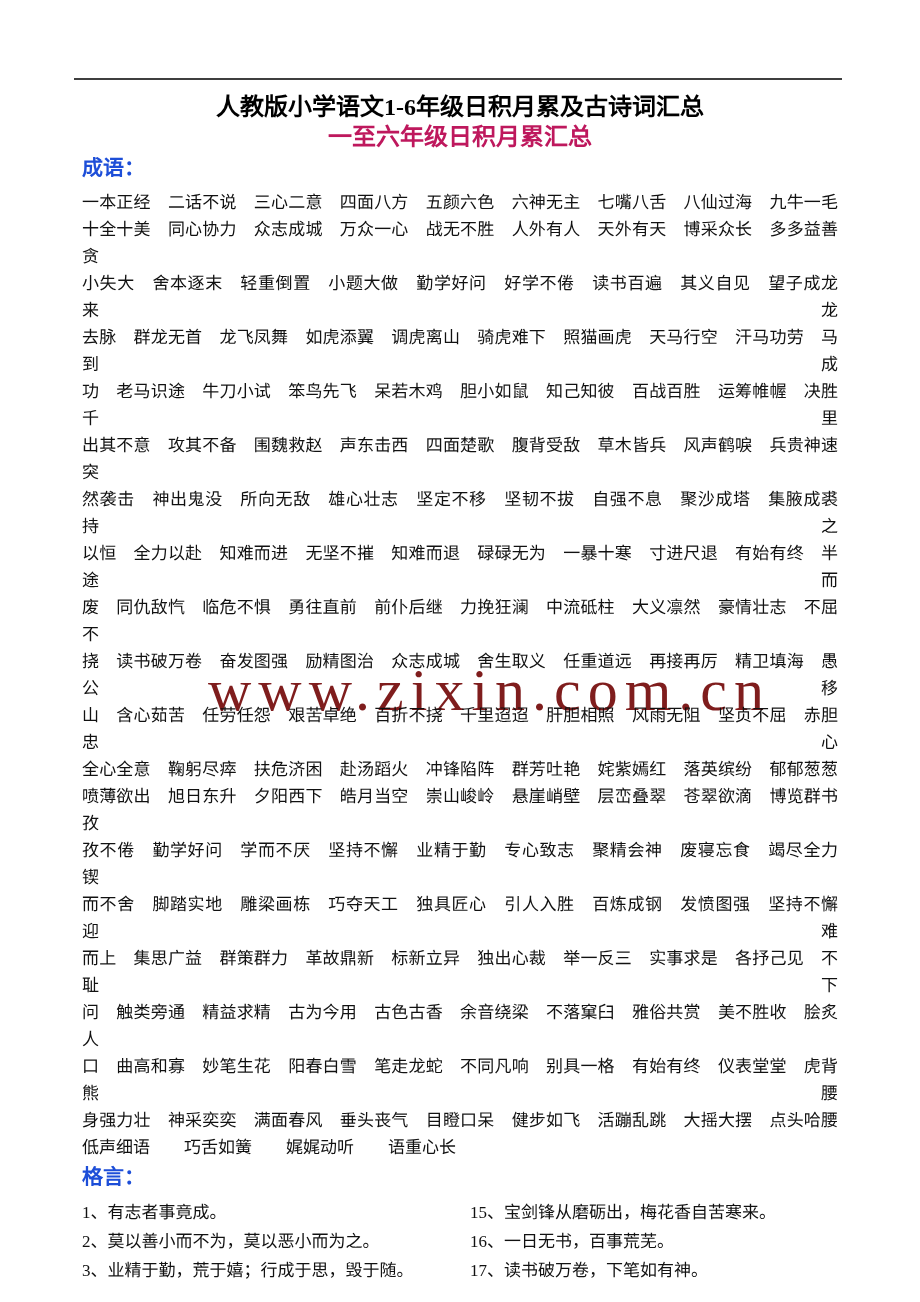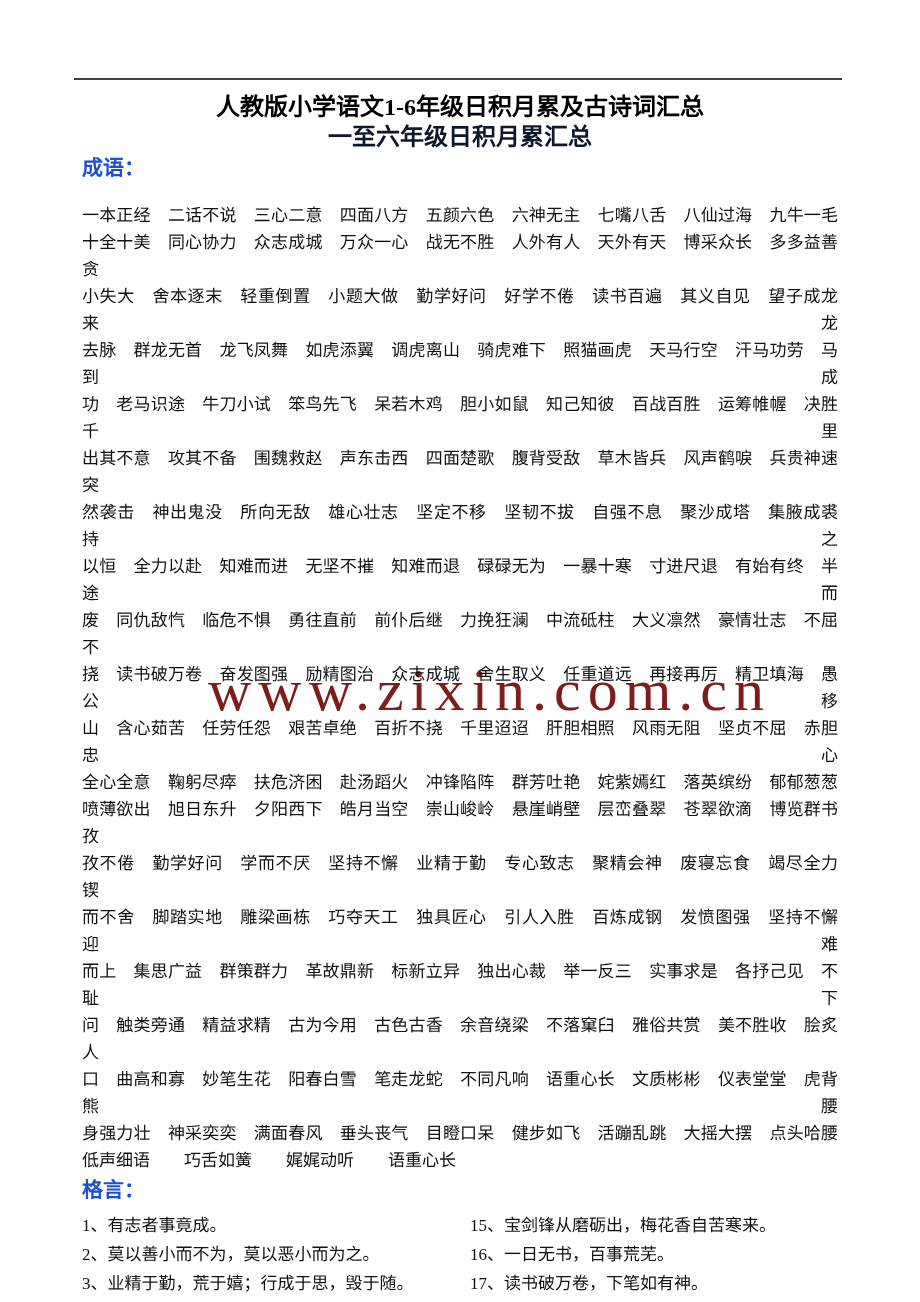--- a/index.html
+++ b/index.html
@@ -44,31 +44,31 @@
     font-size:24px;
     font-weight:bold;
     line-height:30px;
     color:#000;
   }
   .doc-subtitle{
     text-align:center;
     font-size:24px;
     font-weight:bold;
     line-height:30px;
-    color:#0f172a;
+    color:#be185d;
   }
   .section-heading{
     margin-top:2px;
     font-size:21px;
     font-weight:bold;
     line-height:28px;
     color:#1d4ed8;
   }
   .idiom-block{
-    margin-top:20px;
+    margin-top:7px;
   }
   .idiom-line{
     font-size:17px;
     line-height:27px;
     text-align:justify;
     text-align-last:justify;
     text-justify:inter-word;
     white-space:normal;
   }
   .idiom-line.last{
@@ -117,21 +117,21 @@
       <div class="idiom-line">以恒　全力以赴　知难而进　无坚不摧　知难而退　碌碌无为　一暴十寒　寸进尺退　有始有终　半途而</div>
       <div class="idiom-line">废　同仇敌忾　临危不惧　勇往直前　前仆后继　力挽狂澜　中流砥柱　大义凛然　豪情壮志　不屈不</div>
       <div class="idiom-line">挠　读书破万卷　奋发图强　励精图治　众志成城　舍生取义　任重道远　再接再厉　精卫填海　愚公移</div>
       <div class="idiom-line">山　含心茹苦　任劳任怨　艰苦卓绝　百折不挠　千里迢迢　肝胆相照　风雨无阻　坚贞不屈　赤胆忠心</div>
       <div class="idiom-line">全心全意　鞠躬尽瘁　扶危济困　赴汤蹈火　冲锋陷阵　群芳吐艳　姹紫嫣红　落英缤纷　郁郁葱葱</div>
       <div class="idiom-line">喷薄欲出　旭日东升　夕阳西下　皓月当空　崇山峻岭　悬崖峭壁　层峦叠翠　苍翠欲滴　博览群书　孜</div>
       <div class="idiom-line">孜不倦　勤学好问　学而不厌　坚持不懈　业精于勤　专心致志　聚精会神　废寝忘食　竭尽全力　锲</div>
       <div class="idiom-line">而不舍　脚踏实地　雕梁画栋　巧夺天工　独具匠心　引人入胜　百炼成钢　发愤图强　坚持不懈　迎难</div>
       <div class="idiom-line">而上　集思广益　群策群力　革故鼎新　标新立异　独出心裁　举一反三　实事求是　各抒己见　不耻下</div>
       <div class="idiom-line">问　触类旁通　精益求精　古为今用　古色古香　余音绕梁　不落窠臼　雅俗共赏　美不胜收　脍炙人</div>
-      <div class="idiom-line">口　曲高和寡　妙笔生花　阳春白雪　笔走龙蛇　不同凡响　语重心长　文质彬彬　仪表堂堂　虎背熊腰</div>
+      <div class="idiom-line">口　曲高和寡　妙笔生花　阳春白雪　笔走龙蛇　不同凡响　别具一格　有始有终　仪表堂堂　虎背熊腰</div>
       <div class="idiom-line">身强力壮　神采奕奕　满面春风　垂头丧气　目瞪口呆　健步如飞　活蹦乱跳　大摇大摆　点头哈腰</div>
       <div class="idiom-line last">低声细语　　巧舌如簧　　娓娓动听　　语重心长</div>
     </div>
 
     <div class="section-heading proverbs-heading">格言：</div>
 
     <div class="columns">
       <div class="col-left">
         <div class="proverb-item">1、有志者事竟成。</div>
         <div class="proverb-item">2、莫以善小而不为，莫以恶小而为之。</div>

